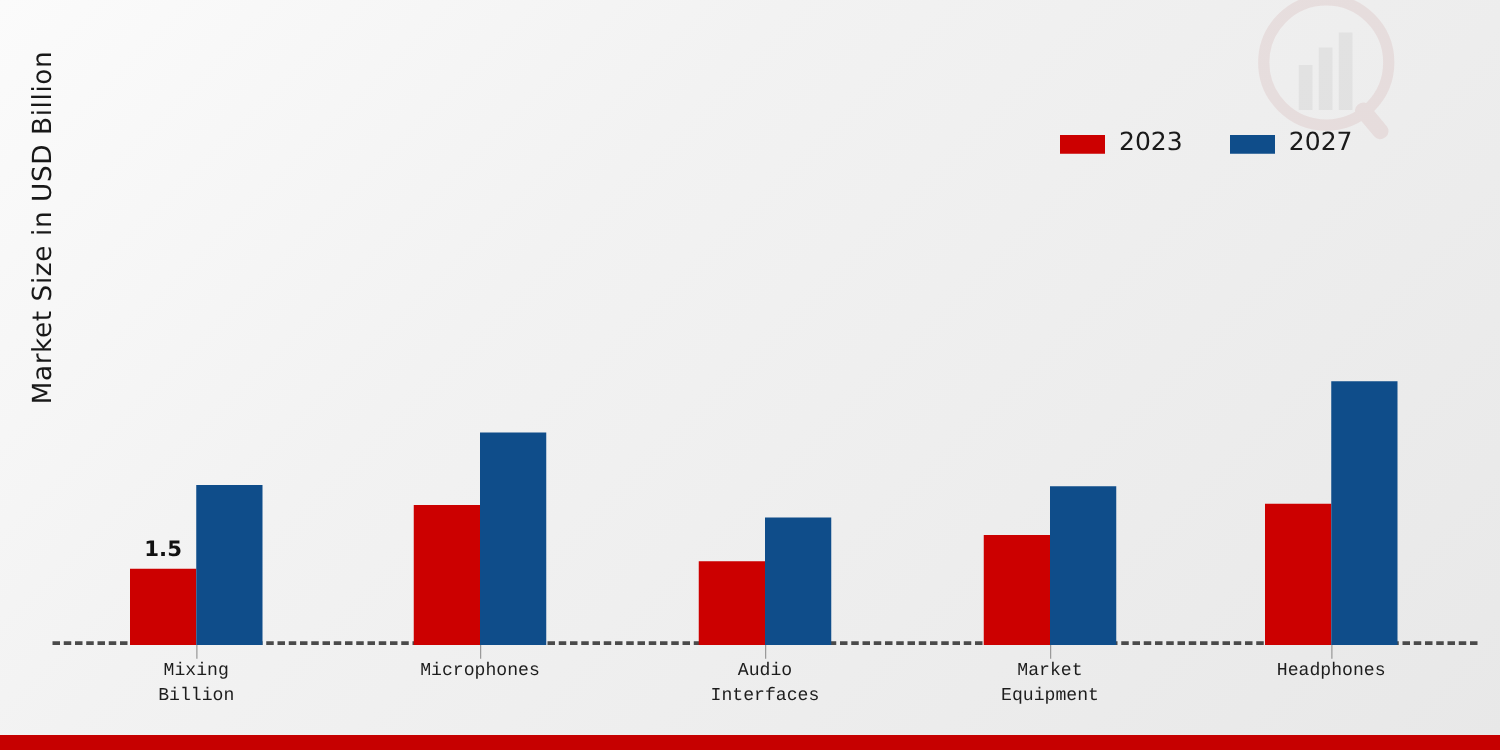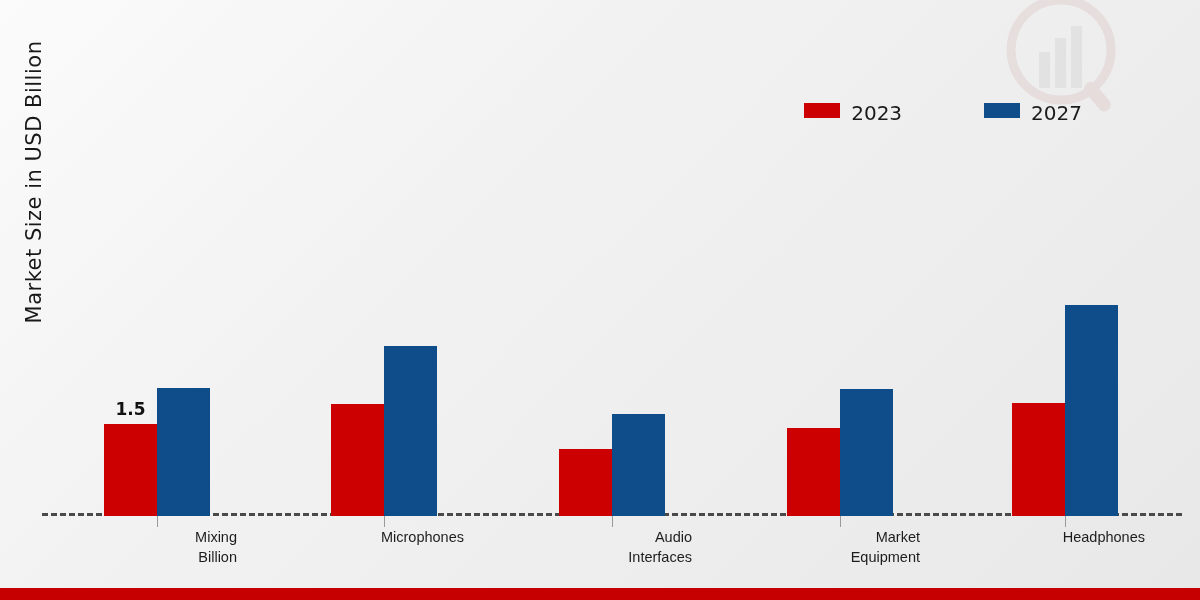--- a/index.html
+++ b/index.html
@@ -49,23 +49,22 @@
   #legend {
     position: absolute;
     right: 118px;
     top: 103px;
     display: flex;
     align-items: center;
     gap: 38px;
   }
   .legend-item {
     display: flex;
-    align-items: flex-start;
+    align-items: flex-end;
     gap: 11px;
-    margin-left: 44px;
   }
   .legend-swatch {
     width: 36px;
     height: 15px;
     display: block;
   }
   .legend-label {
     font-size: 20px;
     color: #1a1a1a;
     font-family: "DejaVu Sans", sans-serif;
@@ -136,25 +135,25 @@
     position: absolute;
     top: 376px;
     width: 0;
     height: 11px;
     border-left: 1px solid #9a9a9a;
   }
 
   .cat-label {
     position: absolute;
     top: 388px;
-    text-align: right;
+    text-align: center;
     font-size: 14.5px;
     color: #1d1d1d;
     line-height: 1.35;
-    font-family: Liberation Sans, sans-serif;
+    font-family: Liberation Mono, monospace;
     transform: translateX(-50%);
     width: 160px;
   }
 
   
   #bottom-bar {
     position: absolute;
     left: 0;
     bottom: 0;
     width: 1200px;
@@ -188,21 +187,21 @@
       <span class="legend-label">2027</span>
     </div>
   </div>
 
   <div id="y-axis-title">Market Size in USD Billion</div>
 
   <div id="plot">
     <div id="baseline"></div>
     <div id="bars-layer">
         <div class="bar-group" style="left: 62px; width: 106px;">
-          <div class="bar bar-2023" style="width: 53px; height: 92px;">
+          <div class="bar bar-2023" style="width: 53px; height: 61px;">
             <span class="bar-value">1.5</span>
           </div>
           <div class="bar bar-2032" style="width: 53px; height: 128px;"></div>
         </div>
         <div class="bar-group" style="left: 289px; width: 106px;">
           <div class="bar bar-2023" style="width: 53px; height: 112px;"></div>
           <div class="bar bar-2032" style="width: 53px; height: 170px;"></div>
         </div>
         <div class="bar-group" style="left: 517px; width: 106px;">
           <div class="bar bar-2023" style="width: 53px; height: 67px;"></div>

